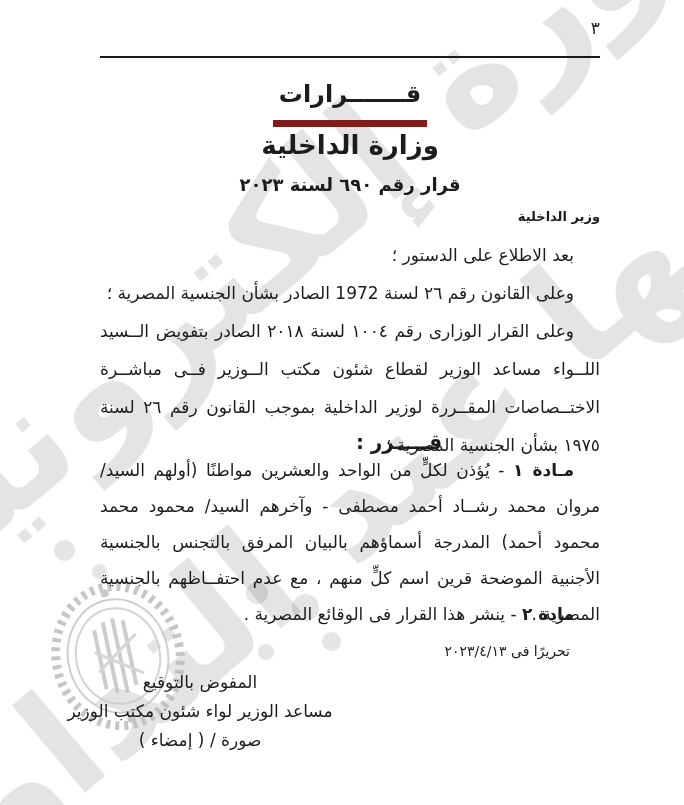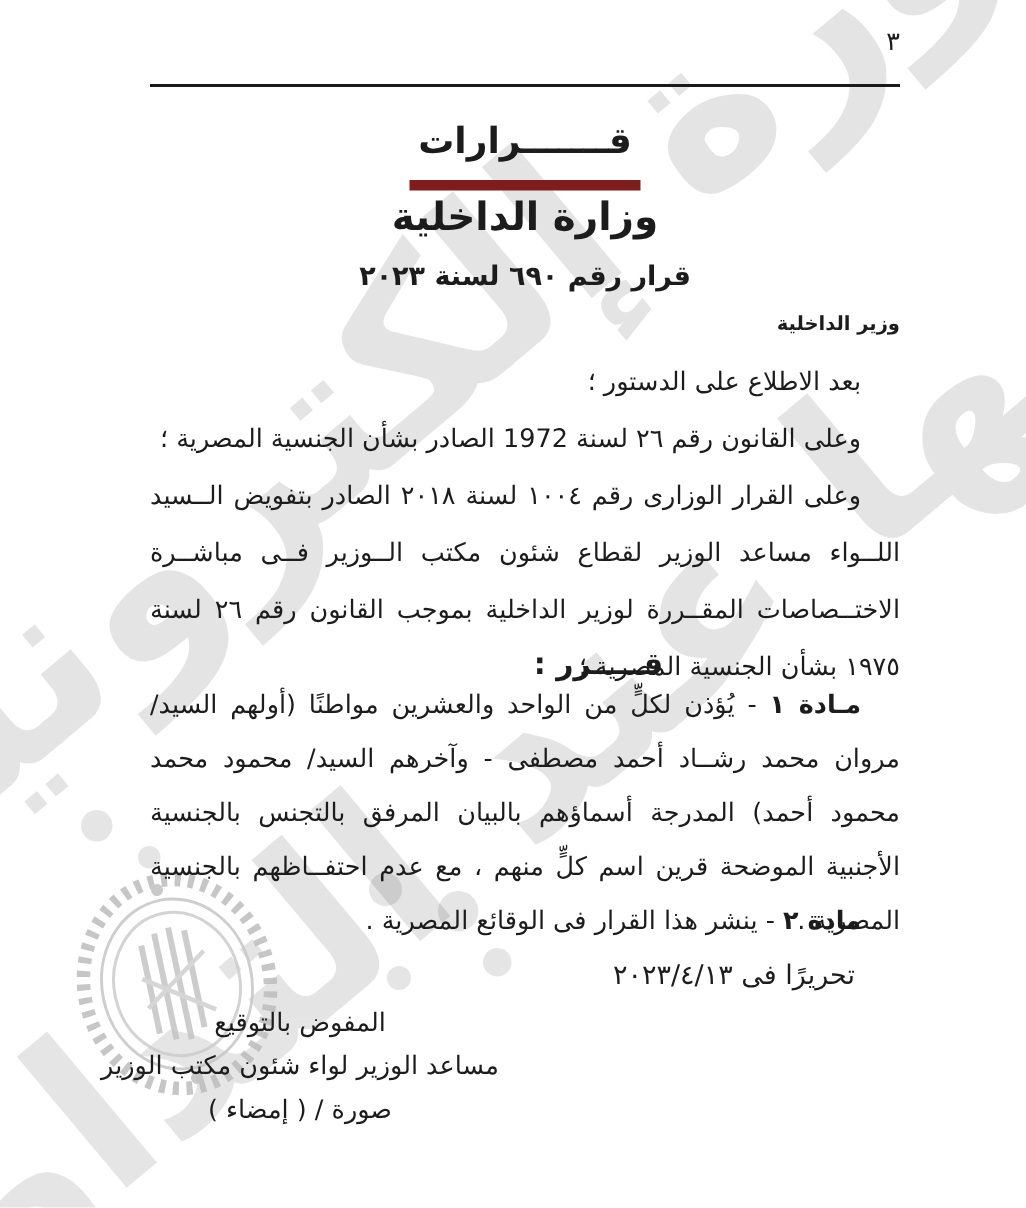--- a/index.html
+++ b/index.html
@@ -98,21 +98,21 @@
     font-size: 20px; font-weight: bold;
     line-height: 40px;
   }
 
   .article-1 { top: 452px; }
   .article-2 { top: 596px; }
 
   .date-line {
     top: 640px;
     text-align: right;
-    font-size: 18px;
+    font-size: 14px;
     line-height: 22px;
     padding-right: 0;
   }
   .date-line .dl { margin-right: 30px; display: inline-block; }
 
   .signature {
     position: absolute;
     left: 40px; top: 668px;
     width: 320px;
     text-align: center;

